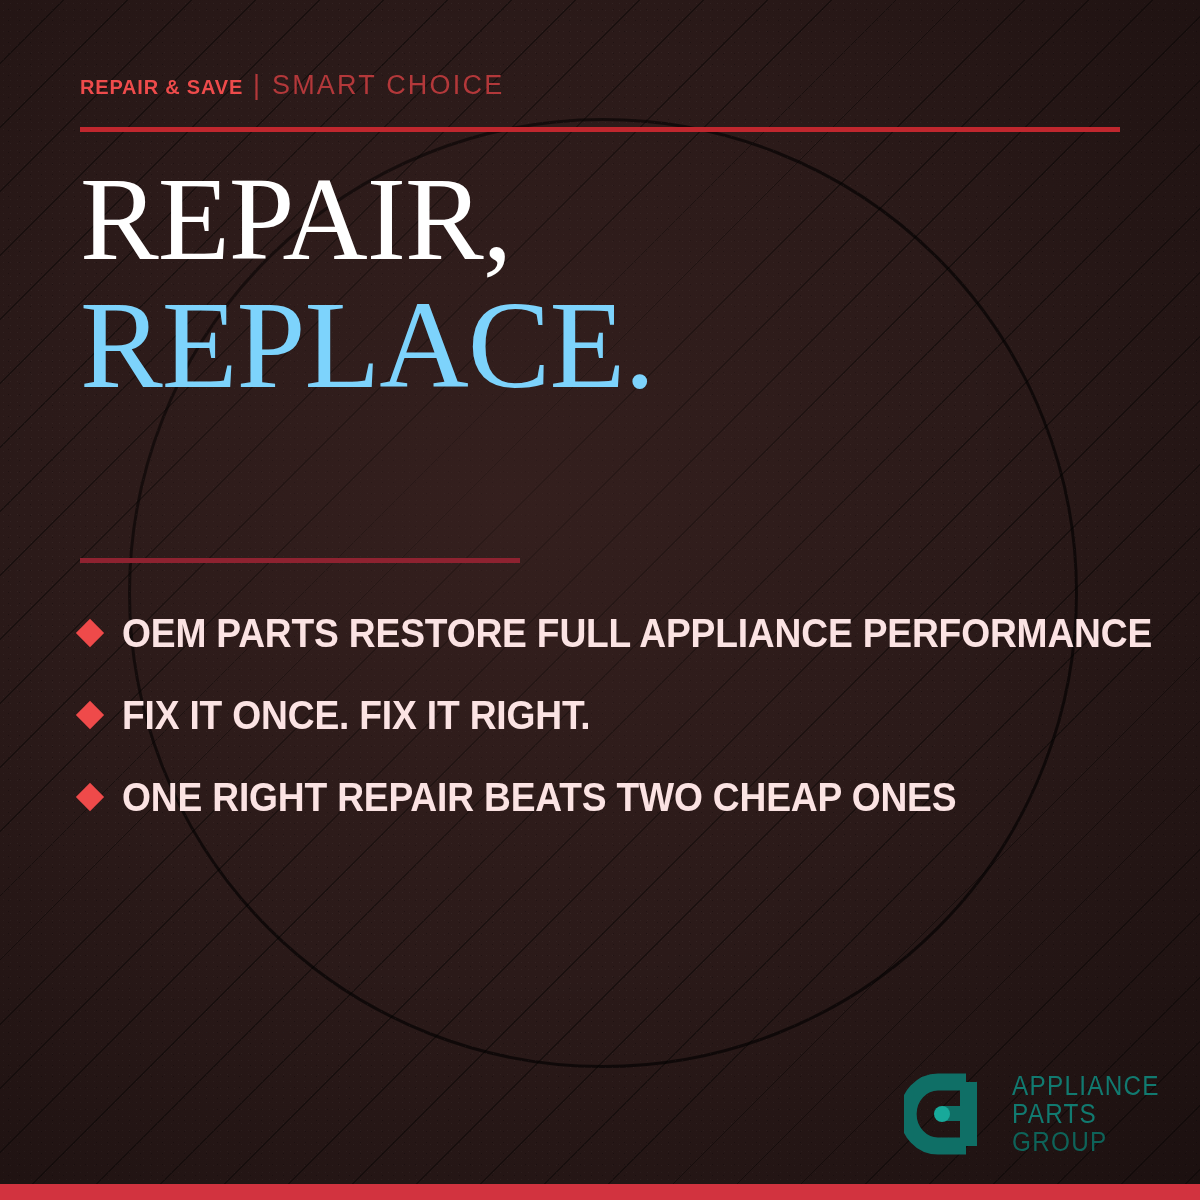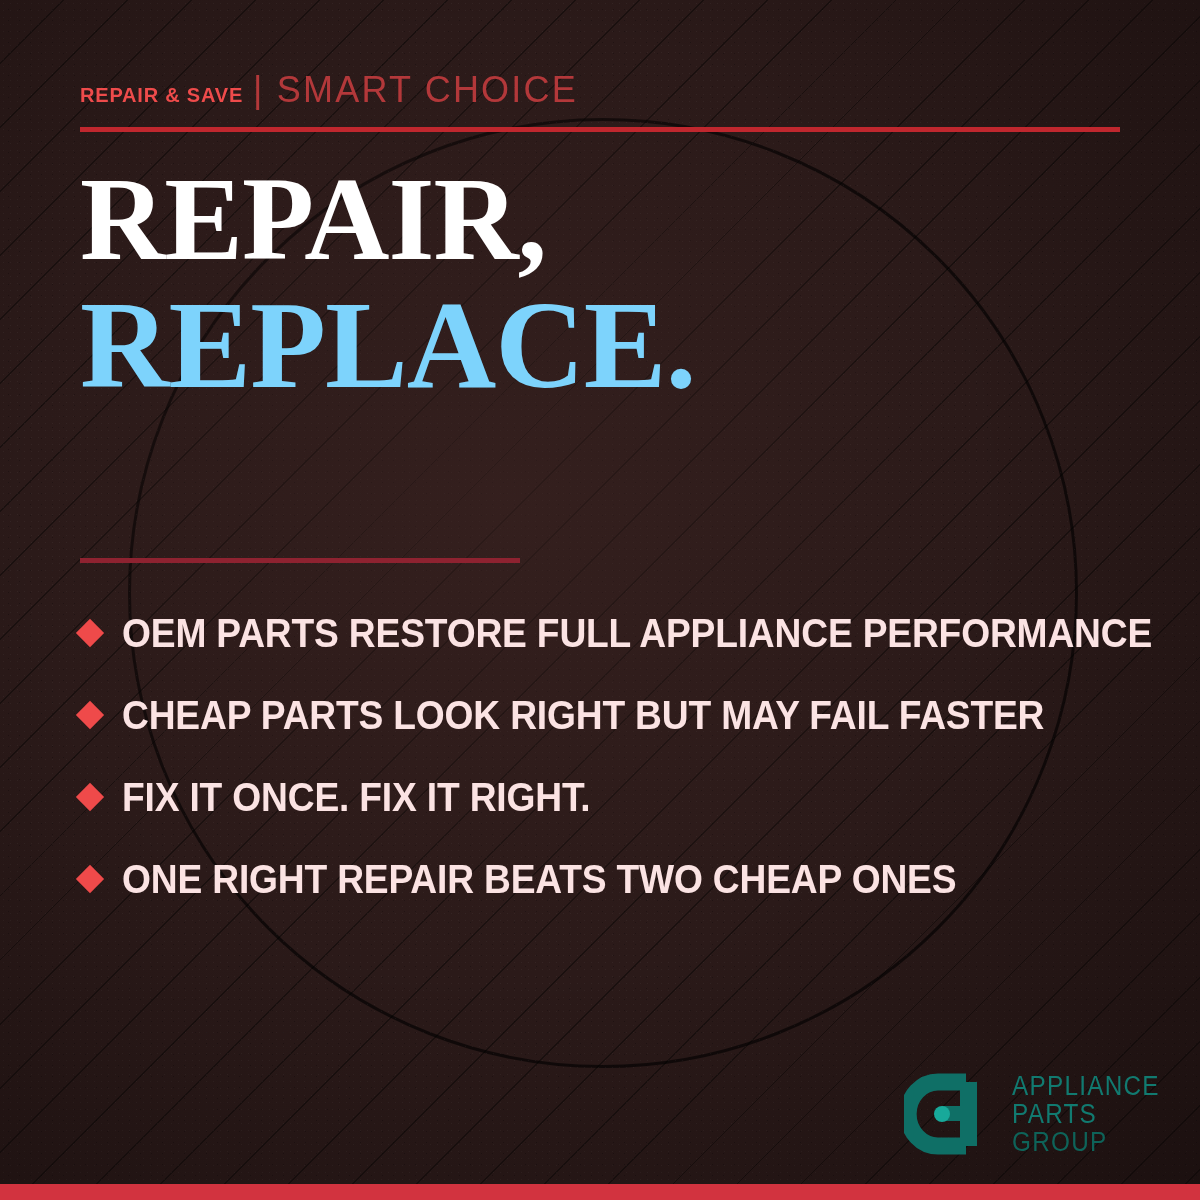--- a/index.html
+++ b/index.html
@@ -62,39 +62,39 @@
     white-space:nowrap;
     line-height:1;
   }
   .eyebrow-main {
     font-size:20px;
     font-weight:bold;
     letter-spacing:0.8px;
     color:#ee4b4b;
   }
   .eyebrow-sub {
-    font-size:36px;
+    font-size:27px;
     font-weight:normal;
     letter-spacing:2.2px;
     color:#b3383a;
     margin-left:10px;
   }
   .header-rule {
     position:absolute;
     left:80px; top:127px;
     width:1040px; height:5px;
     background:#c0272e;
   }
 
   
   .headline {
     position:absolute;
     left:80px; top:168px;
     font-family:"Liberation Serif", serif;
-    font-weight:bold;
+    font-weight:normal;
     font-size:118px;
     line-height:104px;
     letter-spacing:-1px;
     color:#ffffff;
   }
   .headline .line { display:block; white-space:nowrap; }
   .headline .line-accent {
     color:#7dd3fc;
     padding-top:22px;
     font-size:124px;
@@ -191,24 +191,20 @@
   <h1 class="headline">
     <span class="line">REPAIR,</span>
     <span class="line line-accent">REPLACE.</span>
   </h1>
   <div class="headline-rule"></div>
 
   <ul class="bullets">
     <li class="bullet-item">
       <span class="bullet-diamond"></span>
       <span class="bullet-text">OEM PARTS RESTORE FULL APPLIANCE PERFORMANCE</span>
-    </li>
-    <li class="bullet-item">
-      <span class="bullet-diamond"></span>
-      <span class="bullet-text">CHEAP PARTS LOOK RIGHT BUT MAY FAIL FASTER</span>
     </li>
     <li class="bullet-item">
       <span class="bullet-diamond"></span>
       <span class="bullet-text">FIX IT ONCE. FIX IT RIGHT.</span>
     </li>
     <li class="bullet-item">
       <span class="bullet-diamond"></span>
       <span class="bullet-text">ONE RIGHT REPAIR BEATS TWO CHEAP ONES</span>
     </li>
   </ul>

